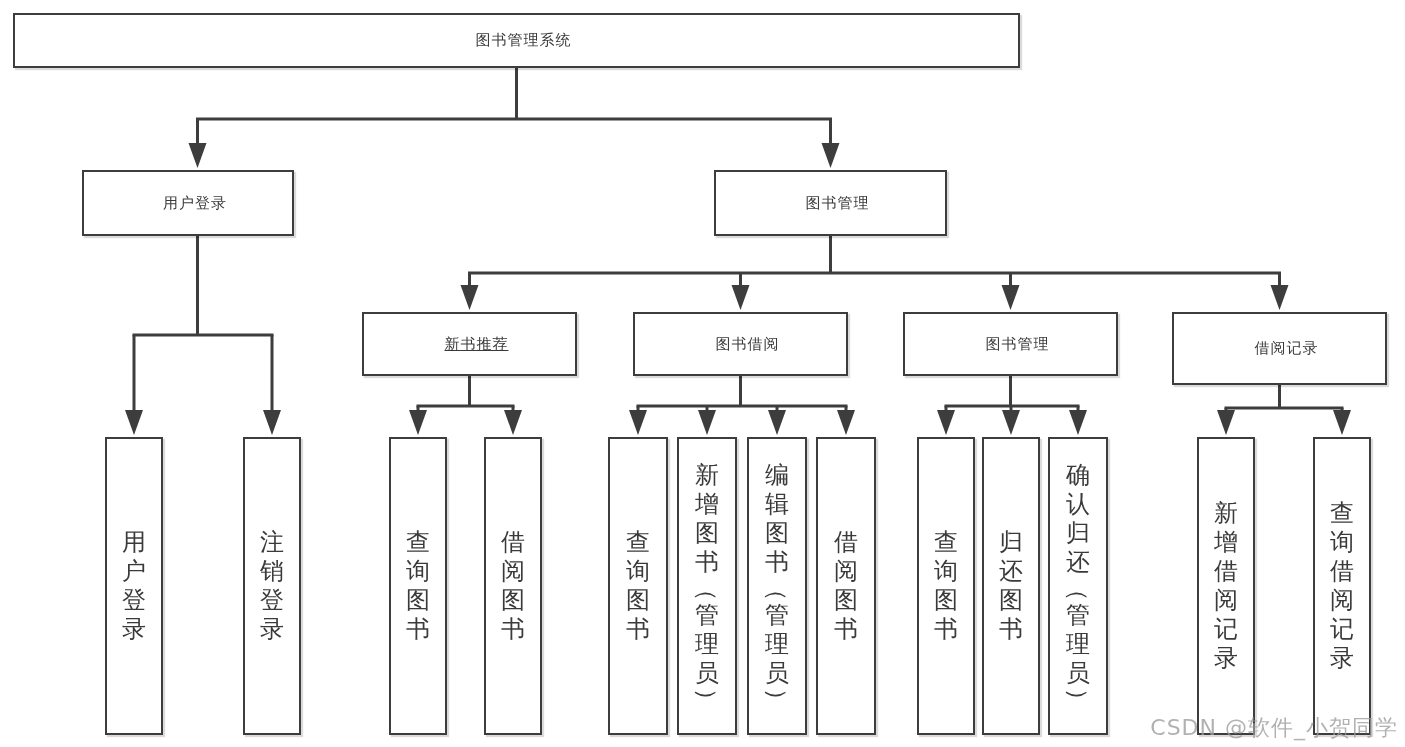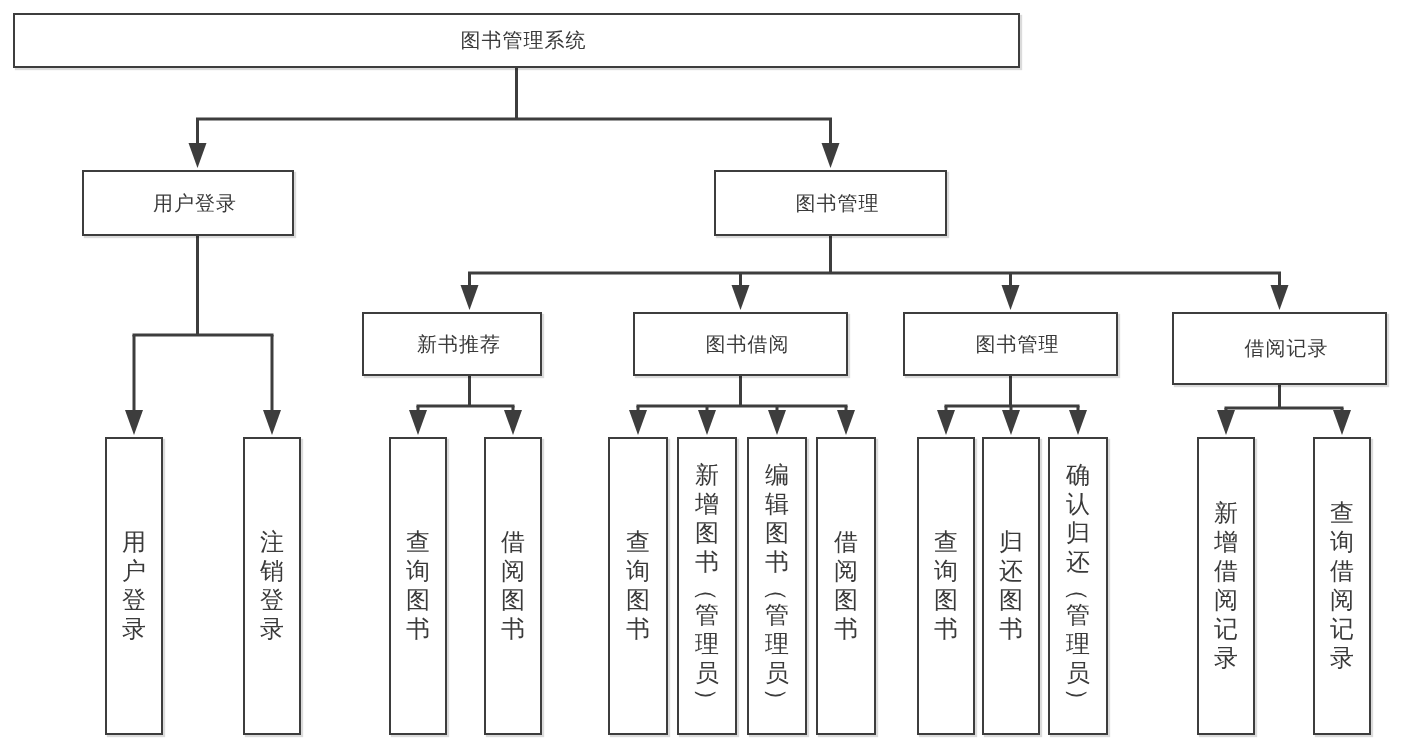--- a/index.html
+++ b/index.html
@@ -22,21 +22,21 @@
     box-sizing: border-box;
     background: var(--fill, #ffffff);
     border: 2.5px solid var(--line, #3d3d3d);
     box-shadow: 2px 2px 1px rgba(0,0,0,0.14);
     display: flex;
     align-items: center;
     justify-content: center;
     z-index: 2;
   }
   .hbox {
-    font-size: 20px;
+    font-size: 15px;
     color: var(--text, #3a3a3a);
     letter-spacing: 1px;
     padding-left: 14px;
   }
   .vtext {
     display: flex;
     flex-direction: column;
     align-items: center;
     justify-content: center;
     width: 100%;
@@ -144,21 +144,21 @@
         <div class="vtext">
           <span class="vchar">注</span>
           <span class="vchar">销</span>
           <span class="vchar">登</span>
           <span class="vchar">录</span>
         </div>
       </div>
       <div class="box hbox" style="left: 714px; top: 170px; width: 233px; height: 66px; text-align: center;">
         <span>图书管理</span>
       </div>
-      <div class="box hbox" style="left: 362px; top: 312px; width: 180px; height: 64px;">
+      <div class="box hbox" style="left: 362px; top: 312px; width: 215px; height: 64px; text-decoration: underline;">
         <span>新书推荐</span>
       </div>
       <div class="box vbox" style="left: 389px; top: 437px; width: 58px; height: 298px;">
         <div class="vtext">
           <span class="vchar">查</span>
           <span class="vchar">询</span>
           <span class="vchar">图</span>
           <span class="vchar">书</span>
         </div>
       </div>
@@ -264,13 +264,14 @@
         <div class="vtext">
           <span class="vchar">查</span>
           <span class="vchar">询</span>
           <span class="vchar">借</span>
           <span class="vchar">阅</span>
           <span class="vchar">记</span>
           <span class="vchar">录</span>
         </div>
       </div>
     </div>
+  <div class="watermark">CSDN @软件_小贺同学</div>
 </div>
 
 </body></html>

